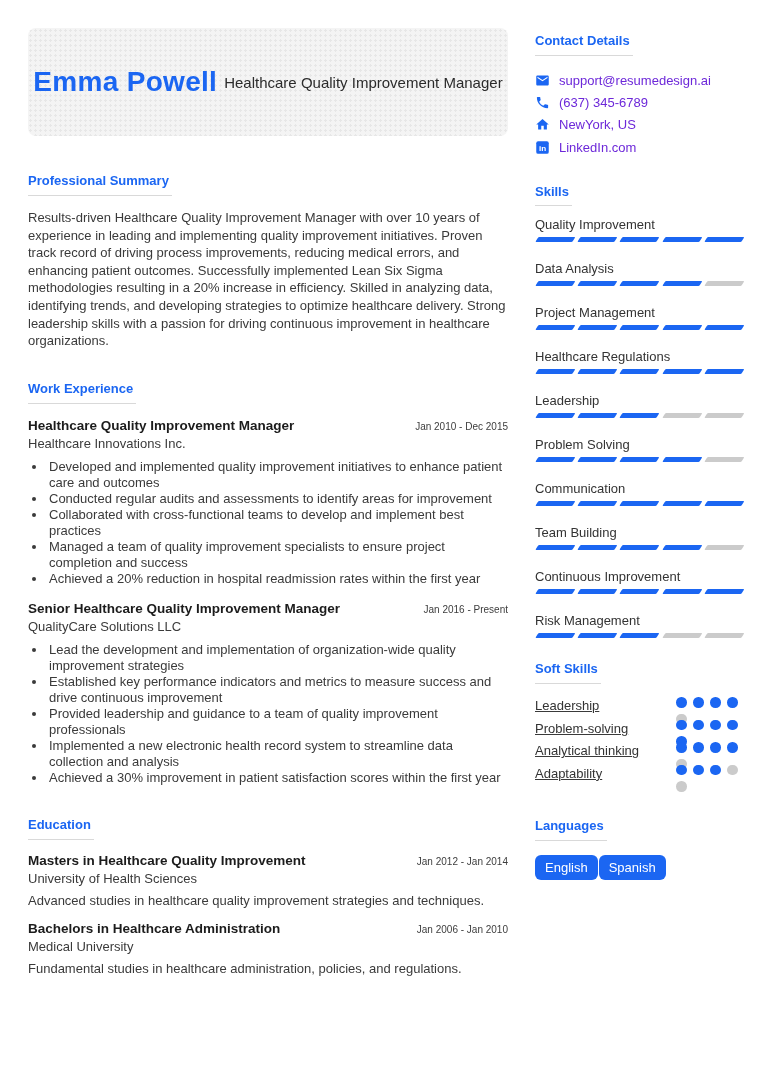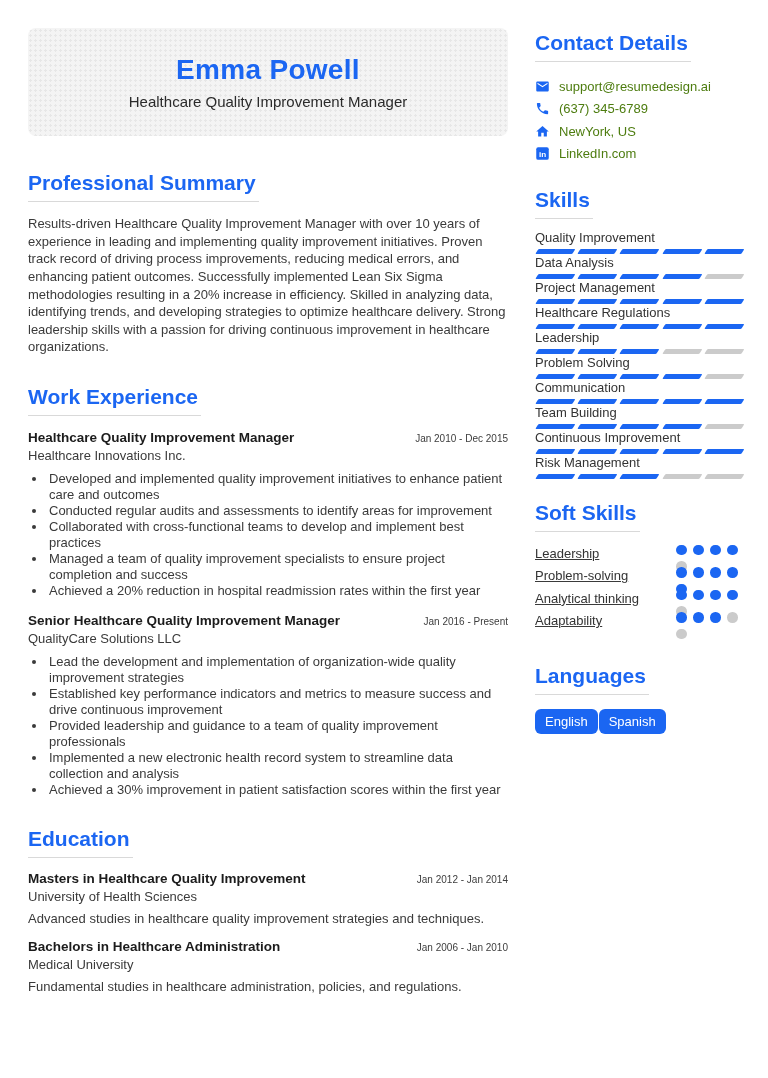--- a/index.html
+++ b/index.html
@@ -9,31 +9,31 @@
     font-family: "Liberation Sans", sans-serif; color: #3a3a3a;
     overflow: hidden;
   }
   .page { display: flex; gap: 27px; padding: 28px 23px 0 28px; }
   .main-col { width: 480px; flex: none; }
   .side-col { width: 210px; flex: none; padding-top: 3px; }
 
   
   .header-card {
     height: 108px; background-color: #f4f4f4; border-radius: 8px;
-    display: flex; flex-direction: column; justify-content: center; align-items: center;
+    display: flex; flex-direction: row; justify-content: center; align-items: center;
     gap: 7px; margin-bottom: 35px;
     background-image: radial-gradient(#e7e7e7 1px, transparent 1.3px);
     background-size: 5px 5px;
   }
   .person-name { font-size: 28px; font-weight: 700; color: var(--accent); letter-spacing: 0.3px; }
   .person-title { font-size: 15px; color: #2b2b2b; }
 
   
   .section-heading {
-    font-size: 21px; font-weight: 700; color: var(--accent);
+    font-size: 13px; font-weight: 700; color: var(--accent);
     display: inline-block; border-bottom: 1px solid #d9d9d9;
     padding: 0 3px 6px 0; margin: 0; line-height: 1.15;
   }
   .section { margin-bottom: 29px; }
 
   
   .summary-text { font-size: 13px; line-height: 17.6px; margin: 13px 0 0 0; }
 
   
   .job { margin-top: 14px; }
@@ -43,25 +43,25 @@
   .entry-sub { font-size: 13px; margin-top: 3px; }
   ul.bullets { margin: 8px 0 0 0; padding-left: 19px; }
   ul.bullets li { font-size: 13px; line-height: 16px; padding-left: 2px; }
   .edu { margin-top: 13px; }
   .edu-desc { font-size: 13px; margin: 7px 0 0 0; }
 
   
   .contact-list { margin-top: 13px; }
   .contact-item { display: flex; align-items: center; gap: 9px; height: 22.4px; }
   .contact-item svg { flex: none; display: block; }
-  .contact-text { font-size: 13px; color: #4d7c0f; }
+  .contact-text { font-size: 13px; color: #6d28d9; }
 
   
   .skills-list { margin-top: 11px; }
-  .skill { margin-bottom: 1px; }
+  .skill { margin-bottom: 20px; }
   .skill-name { font-size: 13px; color: #333; margin-bottom: 4.5px; line-height: 15px; }
   .skill-bar { display: flex; gap: 5px; padding: 0 2px; }
   .seg { flex: 1; height: 4.5px; border-radius: 1px; transform: skewX(-32deg); }
   .seg-filled { background: var(--accent); }
   .seg-empty { background: var(--bar-empty); }
 
   
   .soft-list { margin-top: 12px; padding-bottom: 12px; }
   .soft-row { display: flex; height: 22.4px; position: relative; }
   .soft-label { flex: 1; font-size: 13px; color: #333; padding-top: 2px; }

